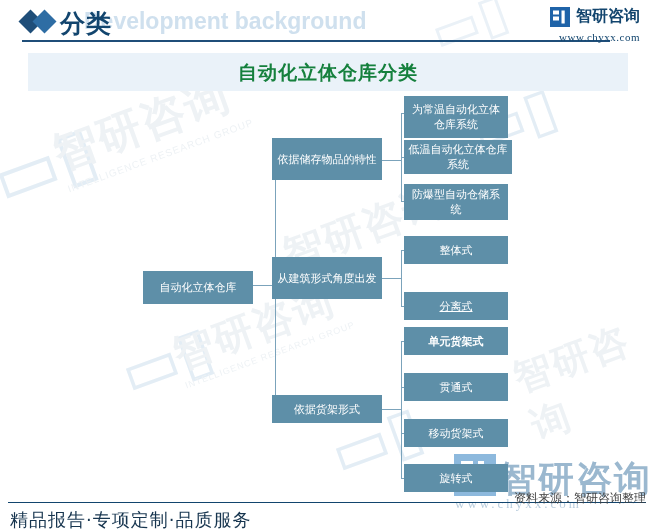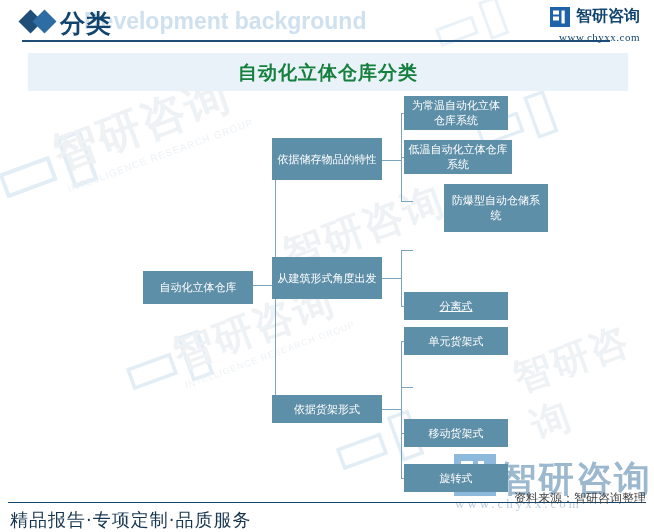--- a/index.html
+++ b/index.html
@@ -175,26 +175,28 @@
   <div class="ln h" style="left:401px;top:387px;width:12px;"></div>
   <div class="ln h" style="left:401px;top:433px;width:12px;"></div>
   <div class="ln h" style="left:401px;top:478px;width:12px;"></div>
 
   <div class="node" style="left:143px;top:271px;width:110px;height:33px;">自动化立体仓库</div>
 
   <div class="node" style="left:272px;top:138px;width:110px;height:42px;">依据储存物品的特性</div>
   <div class="node" style="left:272px;top:257px;width:110px;height:42px;">从建筑形式角度出发</div>
   <div class="node" style="left:272px;top:395px;width:110px;height:28px;">依据货架形式</div>
 
-  <div class="node" style="left:404px;top:96px;width:104px;height:34px;">为常温自动化立体仓库系统</div>
+  <div class="node" style="left:404px;top:96px;width:104px;height:42px;">为常温自动化立体仓库系统</div>
   <div class="node" style="left:404px;top:140px;width:108px;height:34px;">低温自动化立体仓库系统</div>
-  <div class="node" style="left:404px;top:184px;width:104px;height:48px;margin-left:40px;">防爆型自动仓储系统</div>
-
+  <div class="node" style="left:404px;top:184px;width:104px;height:36px;">防爆型自动仓储系统</div>
+
+  <div class="node" style="left:404px;top:236px;width:104px;height:28px;">整体式</div>
   <div class="node" style="left:404px;top:292px;width:104px;height:28px;text-decoration:underline;">分离式</div>
 
-  <div class="node" style="left:404px;top:327px;width:104px;height:28px;">单元货架式</div>
+  <div class="node" style="left:404px;top:327px;width:104px;height:28px;font-weight:bold;">单元货架式</div>
+  <div class="node" style="left:404px;top:373px;width:104px;height:28px;">贯通式</div>
   <div class="node" style="left:404px;top:419px;width:104px;height:28px;">移动货架式</div>
   <div class="node" style="left:404px;top:464px;width:104px;height:28px;">旋转式</div>
 </div>
 
 <div class="foot-rule"></div>
 <div class="foot-left">精品报告·专项定制·品质服务</div>
 <div class="foot-right">资料来源：智研咨询整理</div>
 
 </body></html>

